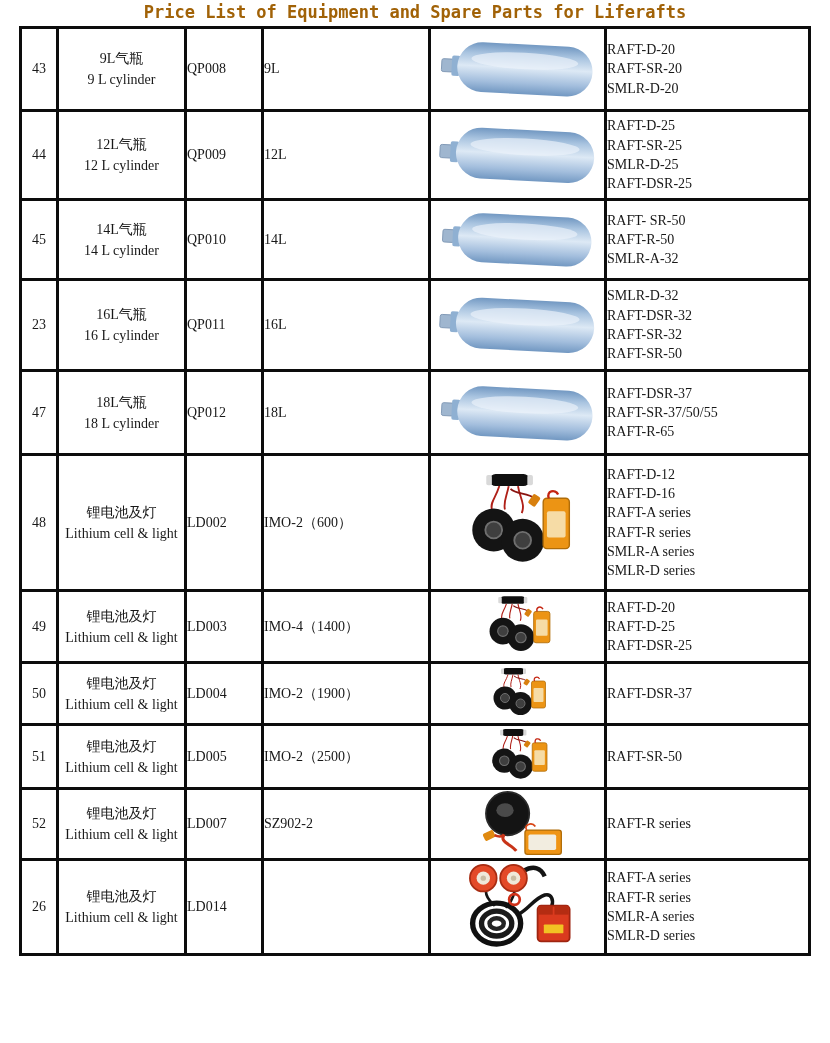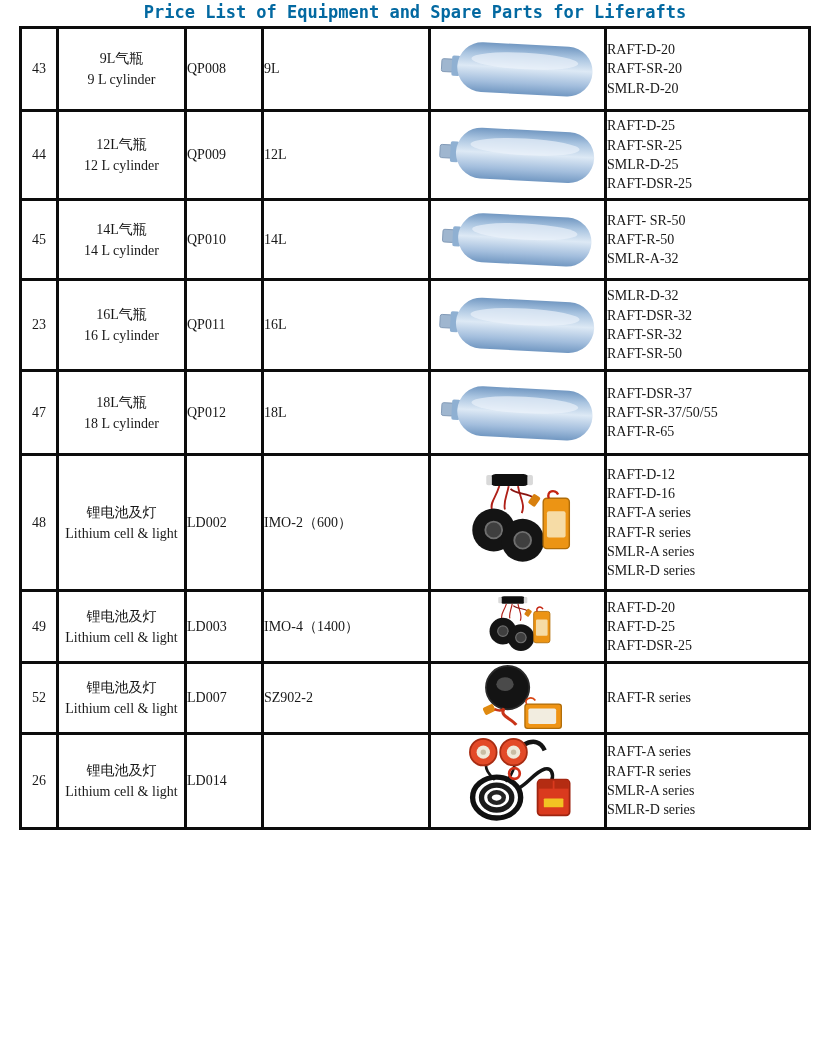--- a/index.html
+++ b/index.html
@@ -5,21 +5,21 @@
   html,body{margin:0;padding:0;background:#ffffff;}
   body{
     width:830px;height:1043px;position:relative;
     font-family:"Liberation Serif",serif;color:#151515;
     -webkit-font-smoothing:antialiased;
   }
   .page-title{
     text-align:center;
     font-family:"DejaVu Sans Mono",monospace;
     font-weight:bold;font-size:17px;line-height:25px;
-    color:#0369a1;letter-spacing:0px;white-space:nowrap;
+    color:#a16207;letter-spacing:0px;white-space:nowrap;
   }
   table.price-table{
     position:absolute;left:19px;top:26px;width:792px;
     border-collapse:separate;border-spacing:0;table-layout:fixed;
     border-top:3px solid #0c0c0c;border-left:3px solid #0c0c0c;
   }
   table.price-table td{
     box-sizing:border-box;
     border-right:3px solid #0c0c0c;border-bottom:3px solid #0c0c0c;
     padding:0;vertical-align:middle;
@@ -248,21 +248,51 @@
     <td class="c-img">
       <svg width="70" height="65" viewBox="0 0 120 112">
             <use href="#g-cell2"></use>
           </svg>
     </td>
     <td class="c-models">RAFT-D-20
 RAFT-D-25
 RAFT-DSR-25</td>
   </tr>
 
-
+  <tr style="height:62px">
+    <td class="c-no">50</td>
+    <td class="c-name">
+      <div class="cn">锂电池及灯</div>
+      <div class="en">Lithium cell &amp; light</div>
+    </td>
+    <td class="c-code">LD004</td>
+    <td class="c-spec">IMO-2（1900）</td>
+    <td class="c-img">
+      <svg width="60" height="56" viewBox="0 0 120 112">
+            <use href="#g-cell2"></use>
+          </svg>
+    </td>
+    <td class="c-models">RAFT-DSR-37</td>
+  </tr>
+
+  <tr style="height:64px">
+    <td class="c-no">51</td>
+    <td class="c-name">
+      <div class="cn">锂电池及灯</div>
+      <div class="en">Lithium cell &amp; light</div>
+    </td>
+    <td class="c-code">LD005</td>
+    <td class="c-spec">IMO-2（2500）</td>
+    <td class="c-img">
+      <svg width="64" height="59" viewBox="0 0 120 112">
+            <use href="#g-cell2"></use>
+          </svg>
+    </td>
+    <td class="c-models">RAFT-SR-50</td>
+  </tr>
 
   <tr style="height:71px">
     <td class="c-no">52</td>
     <td class="c-name">
       <div class="cn">锂电池及灯</div>
       <div class="en">Lithium cell &amp; light</div>
     </td>
     <td class="c-code">LD007</td>
     <td class="c-spec">SZ902-2</td>
     <td class="c-img">

